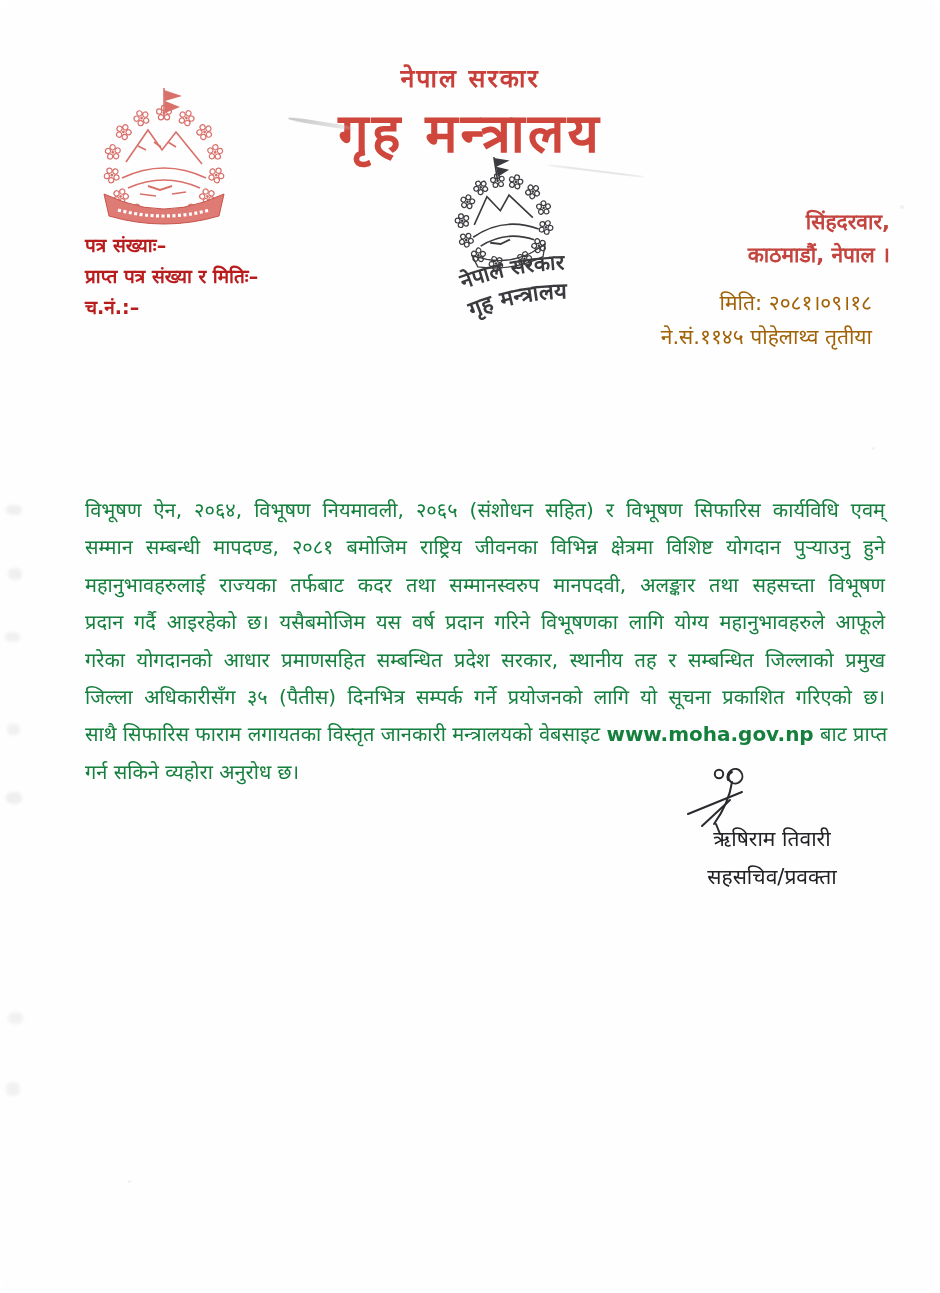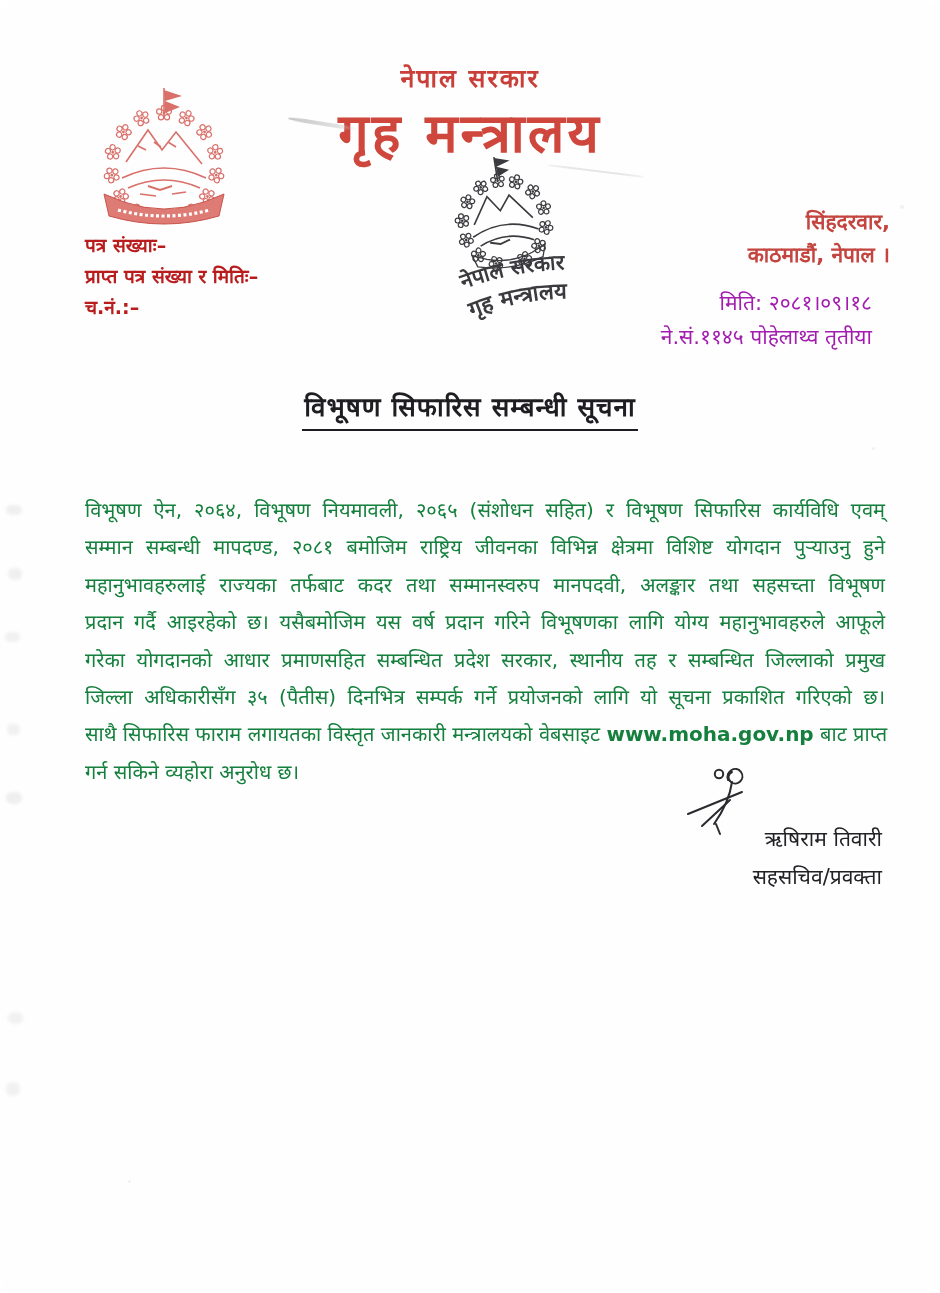--- a/index.html
+++ b/index.html
@@ -6,28 +6,28 @@
   .page{
     position:relative;width:940px;height:1293px;background:#fefefe;
     font-family:"DejaVu Sans","Liberation Sans",sans-serif;
     overflow:hidden;color:#26262a;border-radius:17px;
   }
   .abs{position:absolute;}
   .govt-line{top:60px;left:0;width:940px;text-align:center;font-size:25px;font-weight:bold;color:#c9403a;letter-spacing:2px;}
   .ministry-line{top:94px;left:0;width:940px;text-align:center;font-size:54px;font-weight:bold;color:#cf463d;letter-spacing:3px;}
   .ref-block{top:230px;left:85px;font-size:19px;color:#b91c1c;font-weight:600;line-height:31px;}
   .addr-block{top:206px;left:700px;width:190px;text-align:right;font-size:21px;font-weight:bold;color:#c4453f;line-height:33px;}
-  .date-block{top:286px;left:560px;width:312px;text-align:right;font-size:21px;color:#a21caf;line-height:34px;font-weight:500;}
+  .date-block{top:286px;left:560px;width:312px;text-align:right;font-size:21px;color:#a16207;line-height:34px;font-weight:500;}
   .title-wrap{top:388px;left:0;width:940px;text-align:center;}
   .notice-title{display:inline-block;font-size:26px;font-weight:600;color:#1e1e22;border-bottom:2px solid #1e1e22;padding:0 2px 5px 2px;letter-spacing:1px;}
   .body-block{top:492px;left:85px;width:800px;font-size:20px;color:#15803d;}
   .body-line{height:37.4px;line-height:37.4px;text-align:justify;text-align-last:justify;white-space:nowrap;}
   .body-line.last{text-align:center;text-align-last:left;}
   .url-bold{font-weight:bold;font-family:"DejaVu Sans","Liberation Sans",sans-serif;}
-  .sig-block{top:820px;left:662px;width:220px;text-align:right;font-size:21px;color:#222226;line-height:38px;}
+  .sig-block{top:820px;left:662px;width:220px;text-align:center;font-size:21px;color:#222226;line-height:38px;}
   .smudge{position:absolute;border-radius:40%;pointer-events:none;}
   .speck{position:absolute;background:#b9b9b9;border-radius:50%;opacity:.18;pointer-events:none;}
 </style>
 </head>
 <body>
 
 <div class="page">
 
   <div class="abs govt-line">नेपाल सरकार</div>
   <div class="abs ministry-line">गृह मन्त्रालय</div>
@@ -131,23 +131,20 @@
   <div class="abs addr-block">
     <div>सिंहदरवार,</div>
     <div>काठमाडौं, नेपाल ।</div>
   </div>
 
   <div class="abs date-block">
     <div>मिति: २०८१।०९।१८</div>
     <div>ने.सं.११४५ पोहेलाथ्व तृतीया</div>
   </div>
 
-  <div class="abs title-wrap">
-    <span class="notice-title">विभूषण सिफारिस सम्बन्धी सूचना</span>
-  </div>
 
   <div class="abs body-block">
     <div class="body-line">विभूषण ऐन, २०६४, विभूषण नियमावली, २०६५ (संशोधन सहित) र विभूषण सिफारिस कार्यविधि एवम्</div>
     <div class="body-line">सम्मान सम्बन्धी मापदण्ड, २०८१ बमोजिम राष्ट्रिय जीवनका विभिन्न क्षेत्रमा विशिष्ट योगदान पुऱ्याउनु हुने</div>
     <div class="body-line">महानुभावहरुलाई राज्यका तर्फबाट कदर तथा सम्मानस्वरुप मानपदवी, अलङ्कार तथा सहसच्ता विभूषण</div>
     <div class="body-line">प्रदान गर्दै आइरहेको छ। यसैबमोजिम यस वर्ष प्रदान गरिने विभूषणका लागि योग्य महानुभावहरुले आफूले</div>
     <div class="body-line">गरेका योगदानको आधार प्रमाणसहित सम्बन्धित प्रदेश सरकार, स्थानीय तह र सम्बन्धित जिल्लाको प्रमुख</div>
     <div class="body-line">जिल्ला अधिकारीसँग ३५ (पैतीस) दिनभित्र सम्पर्क गर्ने प्रयोजनको लागि यो सूचना प्रकाशित गरिएको छ।</div>
     <div class="body-line">
       <span>साथै सिफारिस फाराम लगायतका विस्तृत जानकारी मन्त्रालयको वेबसाइट </span><span class="url-bold">www.moha.gov.np</span><span> बाट प्राप्त</span>

